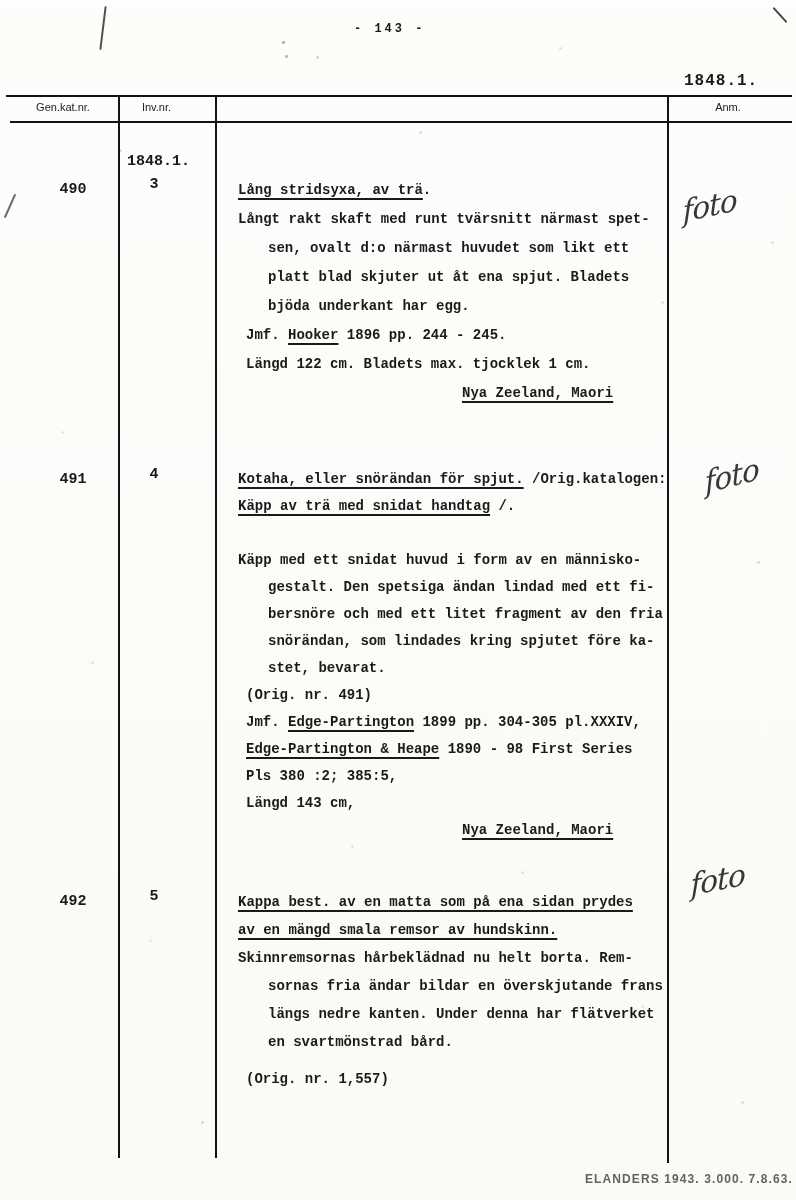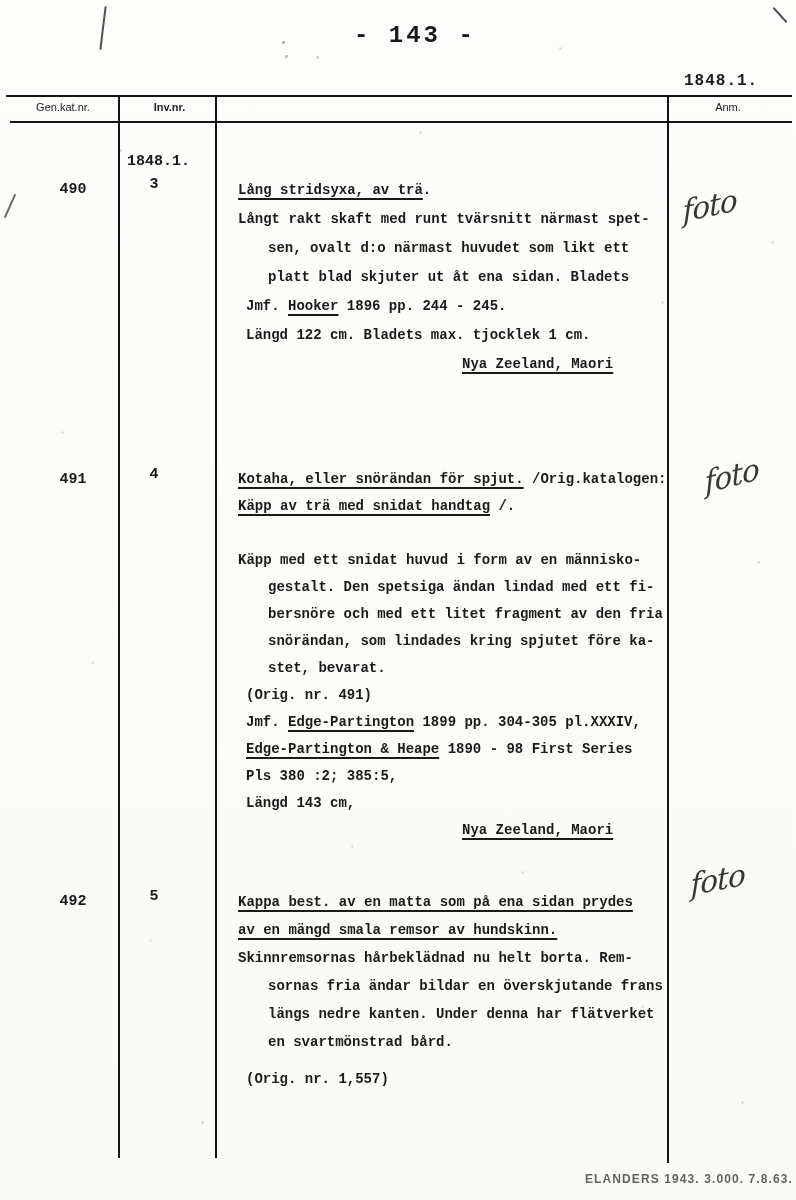--- a/index.html
+++ b/index.html
@@ -5,37 +5,37 @@
   html,body{margin:0;padding:0;background:#9a9a9a;}
   .page{
     position:relative;width:796px;height:1200px;margin:0 auto;
     background:linear-gradient(180deg,#fdfdfb 0%,#fbfbf8 60%,#fafaf6 100%);
     overflow:hidden;
     font-family:"Liberation Mono", monospace;
     color:var(--ink,#1a1a1a);
   }
   
   .tw{font-family:"Liberation Mono", monospace;font-weight:700;color:var(--ink,#1a1a1a);}
-  .pagenum{position:absolute;left:354px;top:22px;font-size:24px;font-weight:700;letter-spacing:3px;}
+  .pagenum{position:absolute;left:354px;top:22px;font-size:12px;font-weight:700;letter-spacing:3px;}
   .ref{position:absolute;left:684px;top:72px;font-size:16px;font-weight:700;letter-spacing:1px;}
   .group{position:absolute;left:127px;top:153px;font-size:15px;font-weight:700;}
   .printer{position:absolute;right:3px;top:1172px;font-family:"Liberation Sans",sans-serif;
     font-size:12px;letter-spacing:1.1px;color:#2e2e2e;font-weight:700;opacity:.75;}
   
   .l{position:absolute;background:var(--line,#141414);}
   .top{left:6px;top:95px;width:786px;height:2px;}
   .head{left:10px;top:121px;width:782px;height:2px;}
   .v{width:2px;}
   .v1{left:118px;top:95px;height:1063px;}
   .v2{left:215px;top:95px;height:1063px;}
   .v3{left:667px;top:95px;height:1068px;width:1.6px;}
   
   .th{position:absolute;top:101px;font-family:"Liberation Sans",sans-serif;font-size:11px;color:#222;text-align:center;}
   .th1{left:8px;width:110px;}
-  .th2{left:127px;width:85px;font-weight:bold;}
+  .th2{left:114px;width:85px;}
   .th3{left:667px;width:122px;}
   
   .entries,.annots{position:absolute;left:0;top:0;width:796px;height:992px;pointer-events:none;}
   .entry{position:absolute;left:238px;width:436px;font-size:14px;}
   .e1{top:176px;} .e1 .ln{min-height:29px;line-height:29px;}
   .e2{top:466px;} .e2 .ln{min-height:27px;line-height:27px;}
   .e3{top:888px;} .e3 .ln{min-height:28px;line-height:28px;}
   .ln{white-space:nowrap;}
   .x-c{padding-left:30px;}
   .x-m{padding-left:8px;}
@@ -89,21 +89,22 @@
   <div class="group tw">1848.1.</div>
 
   <div class="entries tw">
       <div class="entry e1">
         <div class="gen">490</div>
         <div class="inv">3</div>
         <div class="txt">
           <div class="ln x-t"><span class="u">Lång stridsyxa, av trä</span><span>.</span></div>
           <div class="ln x-t"><span>Långt rakt skaft med runt tvärsnitt närmast spet-</span></div>
           <div class="ln x-c"><span>sen, ovalt d:o närmast huvudet som likt ett</span></div>
-          <div class="ln x-c"><span>platt blad skjuter ut åt ena sidan. Bladets</span></div>
+          <div class="ln x-c"><span>platt blad skjuter ut åt ena spjut. Bladets</span></div>
+          <div class="ln x-c"><span>bjöda underkant har egg.</span></div>
           <div class="ln x-m"><span>Jmf. </span><span class="u">Hooker</span><span>  1896 pp. 244 - 245.</span></div>
           <div class="ln x-m"><span>Längd 122 cm.  Bladets max. tjocklek 1 cm.</span></div>
           <div class="ln x-p"><span class="u">Nya Zeeland, Maori</span></div>
         </div>
       </div>
       <div class="entry e2">
         <div class="gen">491</div>
         <div class="inv">4</div>
         <div class="txt">
           <div class="ln x-t"><span class="u">Kotaha, eller snörändan för spjut.</span><span> /Orig.katalogen:</span></div>

